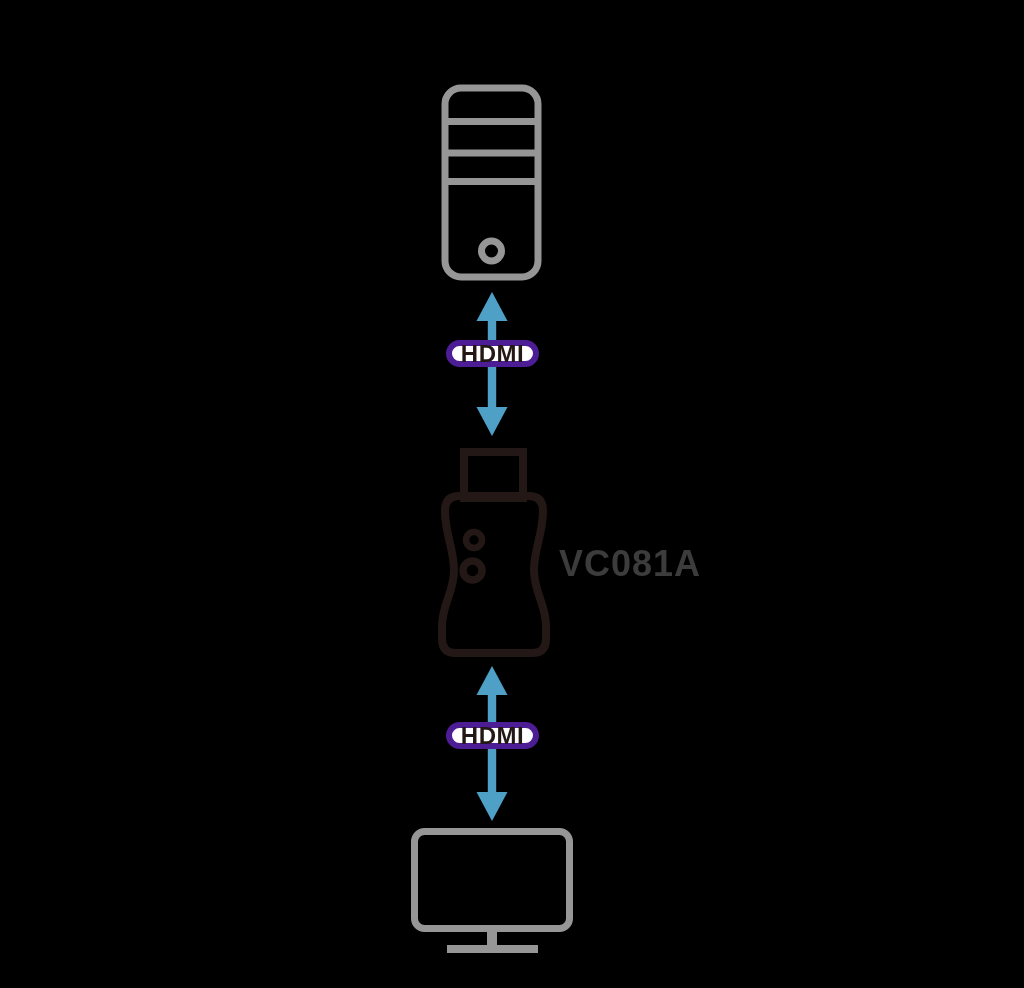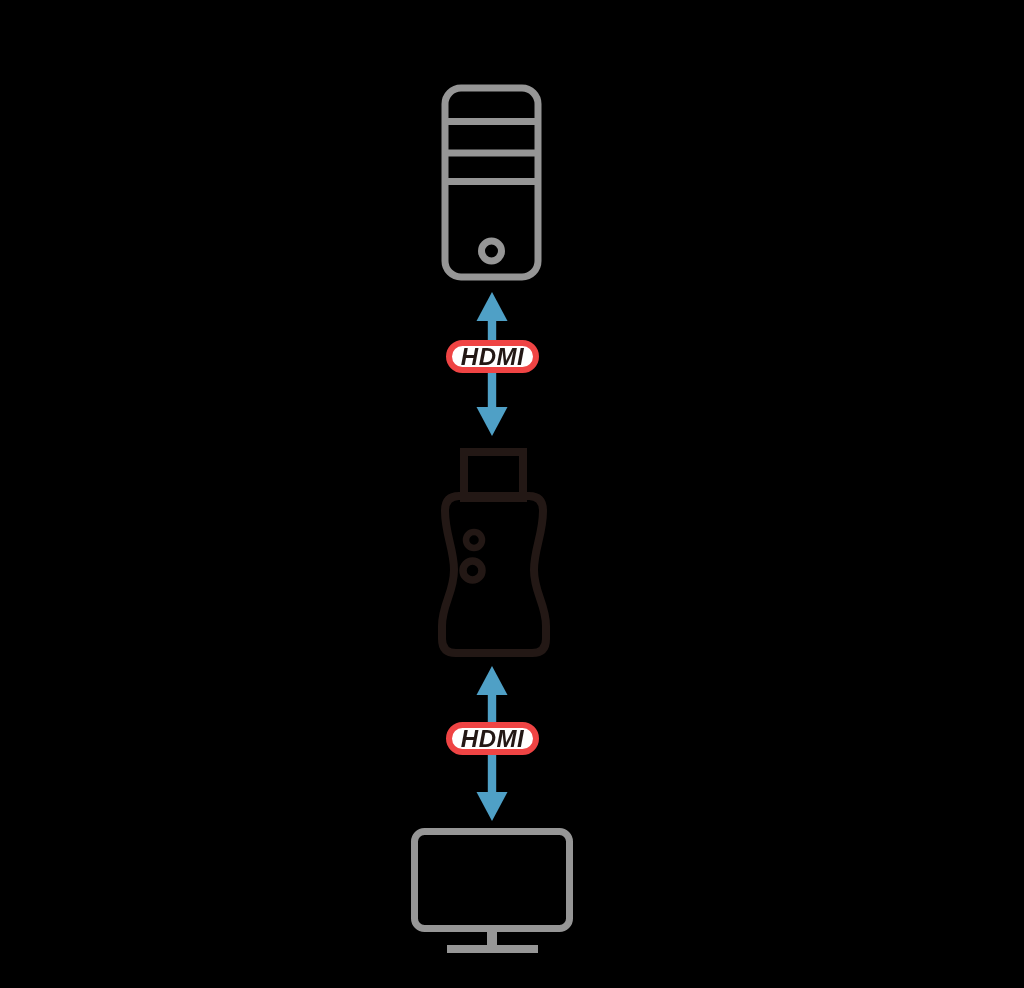--- a/index.html
+++ b/index.html
@@ -34,30 +34,29 @@
     top: 546px;
     font-size: 36px;
     line-height: 36px;
     font-weight: 700;
     color: #3C3C3C;
     letter-spacing: 1px;
   }
 
   .pill {
     width: 93px;
-    height: 33px;
+    height: 27px;
     box-sizing: border-box;
     background: #FFFFFF;
-    border: 6px solid #ef4444;
+    border: 6px solid #4c1d95;
     border-radius: 999px;
     display: flex;
     align-items: center;
     justify-content: center;
     z-index: 3;
-    font-style: italic;
   }
   .pill-1 { left: 446px; top: 340px; }
   .pill-2 { left: 446px; top: 722px; }
   .pill span {
     font-size: 24px;
     font-weight: 700;
     color: #231815;
     letter-spacing: 0.5px;
     line-height: 1;
   }
@@ -97,20 +96,21 @@
              C 534 593 546 604 546 626
              L 546 639 Q 546 653 532 653
              L 456 653 Q 442 653 442 639
              L 442 626 C 442 604 454 593 454 570
              C 454 549 445 534 445 511
              Q 445 496 459 496 Z" fill="none" stroke="#231815" stroke-width="8" stroke-linejoin="round"></path>
     <circle cx="474" cy="540" r="8" fill="none" stroke="#231815" stroke-width="6.5"></circle>
     <circle cx="472.5" cy="570.5" r="9.5" fill="none" stroke="#231815" stroke-width="7.5"></circle>
   </svg>
 
+  <div class="abs model-label">VC081A</div>
 
   <svg class="abs icon z2" style="left:468px; top:664px;" width="48" height="158" viewBox="468 664 48 158">
     <polygon points="492,666 476.5,695 507.5,695" fill="#4FA0C6"></polygon>
     <rect x="487.8" y="691" width="8.4" height="101" fill="#4FA0C6"></rect>
     <polygon points="492,821 476.5,792 507.5,792" fill="#4FA0C6"></polygon>
   </svg>
 
   <div class="abs pill pill-2">
     <span>HDMI</span>
   </div>

